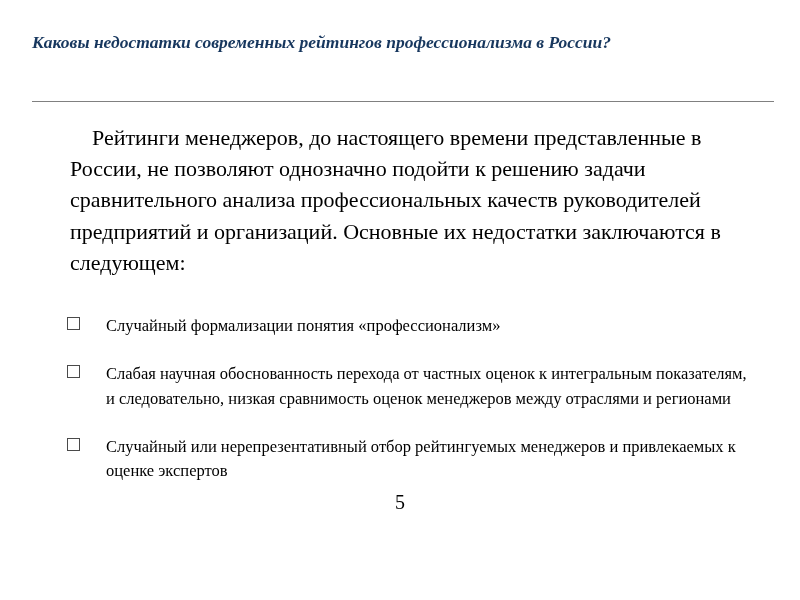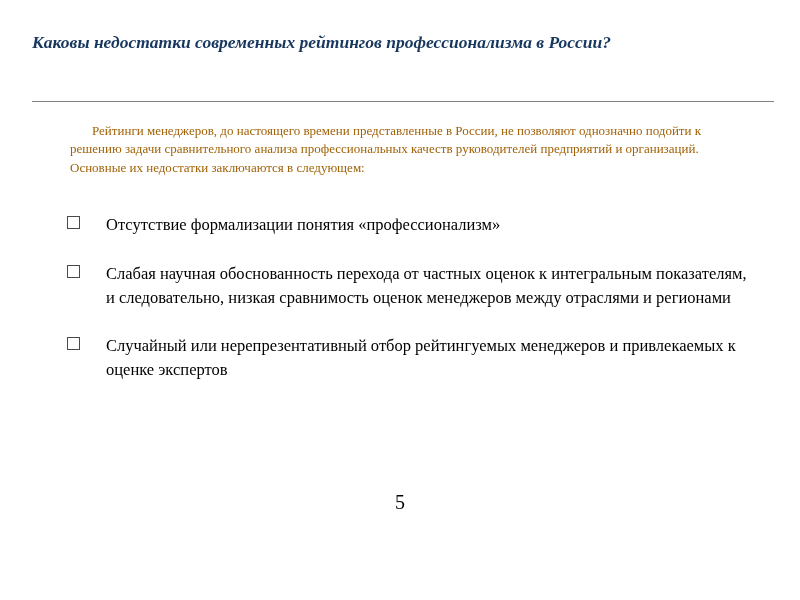--- a/index.html
+++ b/index.html
@@ -44,23 +44,23 @@
     background: #808080;
   }
   .body-block {
     position: absolute;
     left: 52px;
     top: 122px;
     width: 700px;
   }
   .intro-para {
     font-family: "Liberation Serif", serif;
-    font-size: 13px;
+    font-size: 22px;
     line-height: 1.42;
-    color: #a16207;
+    color: #000000;
     margin: 0;
     text-indent: 22px;
     padding-left: 18px;
   }
   .bullet-list {
     list-style: none;
     margin: 0;
     padding: 0;
     margin-top: 36px;
   }
@@ -107,21 +107,21 @@
   </div>
 
   <div class="title-rule"></div>
 
   <div class="body-block">
     <p class="intro-para">Рейтинги менеджеров, до настоящего времени представленные в России, не позволяют однозначно подойти к решению задачи сравнительного анализа профессиональных качеств руководителей предприятий и организаций. Основные их недостатки заключаются в следующем:</p>
 
     <ul class="bullet-list">
       <li class="bullet-item">
         <span class="bullet-marker"></span>
-        <span>Отсутствие формализации понятия «профессионализм»</span>
+        <span>Случайный формализации понятия «профессионализм»</span>
       </li>
       <li class="bullet-item">
         <span class="bullet-marker"></span>
         <span>Слабая научная обоснованность перехода от частных оценок к интегральным показателям, и следовательно, низкая сравнимость оценок менеджеров между отраслями и регионами</span>
       </li>
       <li class="bullet-item">
         <span class="bullet-marker"></span>
         <span>Случайный или нерепрезентативный отбор рейтингуемых менеджеров и привлекаемых к оценке экспертов</span>
       </li>
     </ul>

